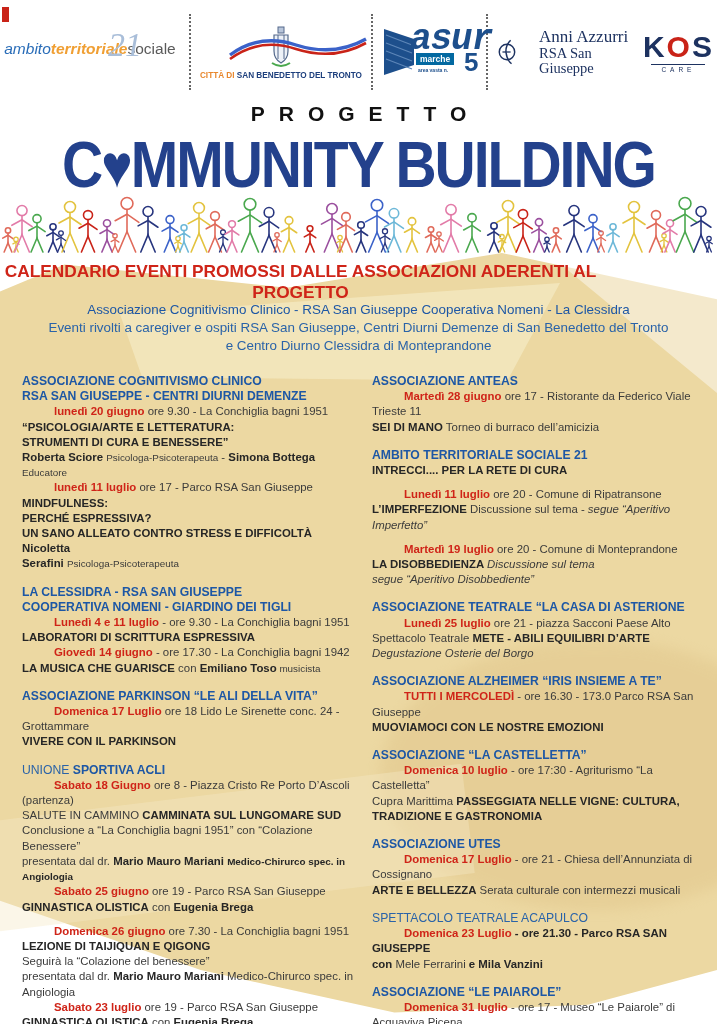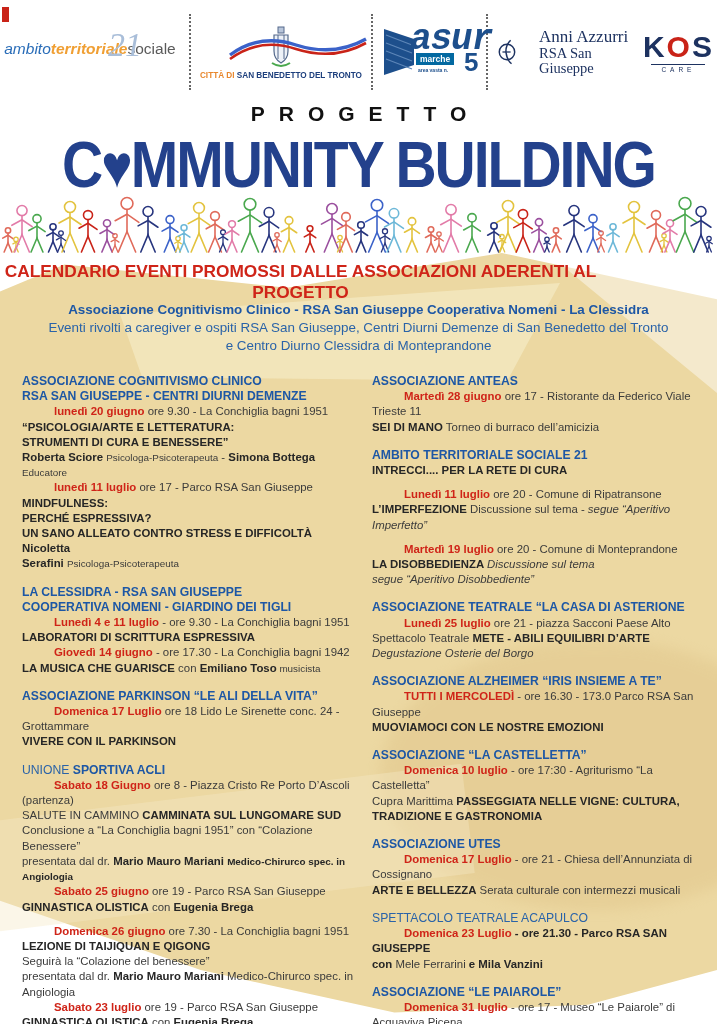--- a/index.html
+++ b/index.html
@@ -60,21 +60,21 @@
   .bg-cream{position:absolute;left:120px;top:283px;width:440px;height:98px;background:#f7eeca;opacity:.6;
     clip-path:polygon(0 32%,100% 0,88% 100%,5% 96%);}
   .bg-wedge{position:absolute;right:0;top:253px;width:170px;height:140px;background:#fff;opacity:.45;
     clip-path:polygon(0 0,100% 0,100% 100%);}
   .bg-ellipse{position:absolute;left:380px;top:640px;width:430px;height:270px;background:#dfc489;opacity:.45;border-radius:50%;filter:blur(7px);}
   .bg-stripe{position:absolute;left:-50px;top:795px;width:520px;height:110px;background:#f4e9c6;opacity:.4;transform:rotate(-7deg);}
 
   
   .headline{position:absolute;top:261px;left:0;width:601px;text-align:center;font-size:17.3px;font-weight:bold;color:#cf2418;z-index:2;}
   .intro{position:absolute;top:301px;left:0;width:717px;text-align:center;z-index:2;color:#2a63a8;font-size:13.4px;line-height:18px;}
-  .intro .lead{font-weight:bold;color:#1d57a5;}
+  .intro .lead{font-weight:normal;color:#1d57a5;}
 
   
   .col{position:absolute;top:374px;width:334px;z-index:2;}
   .col-left{left:22px;}
   .col-right{left:372px;}
   .section{margin-bottom:13px;}
   .line{font-size:11.4px;line-height:15.2px;color:#3b3b3b;}
   .blankline{height:9px;}
   .h{color:#1d57a5;font-weight:bold;font-size:12.2px;}
   .hl{color:#2a63a8;font-size:12.2px;}

